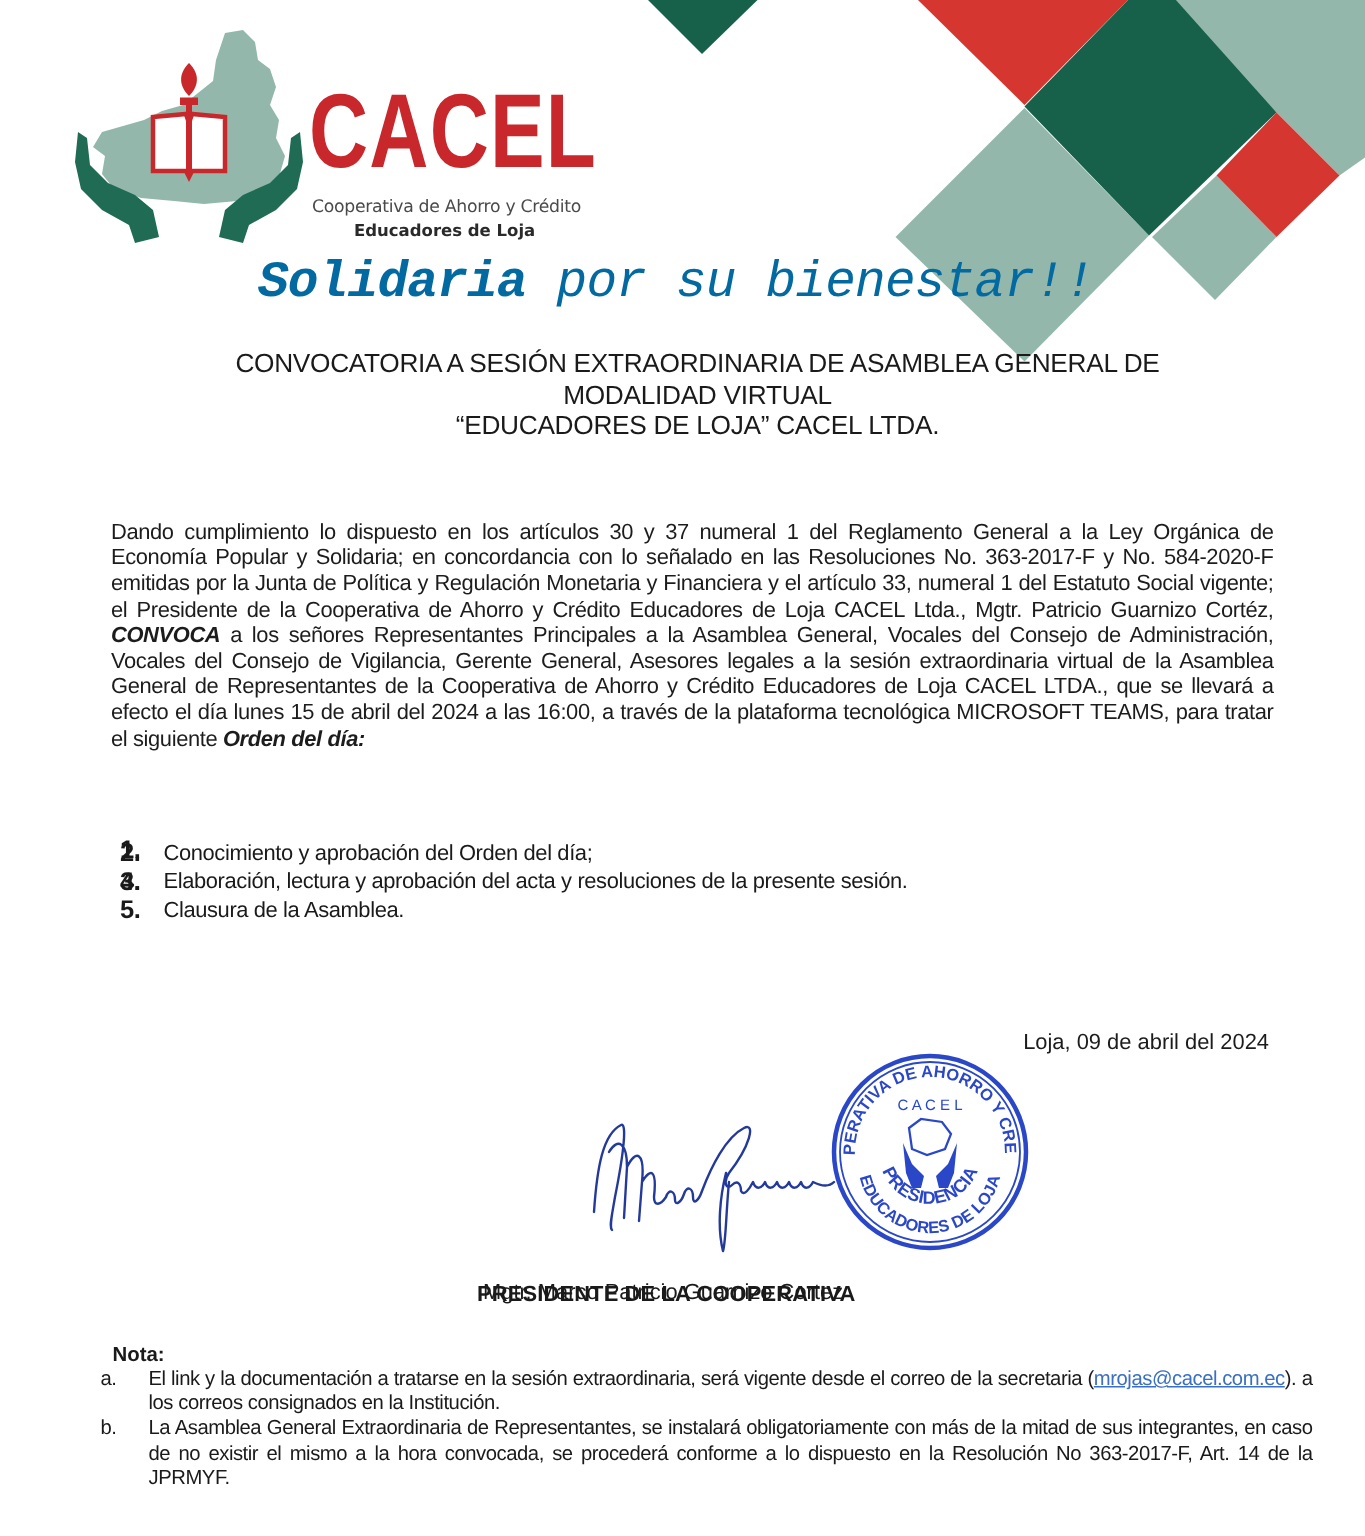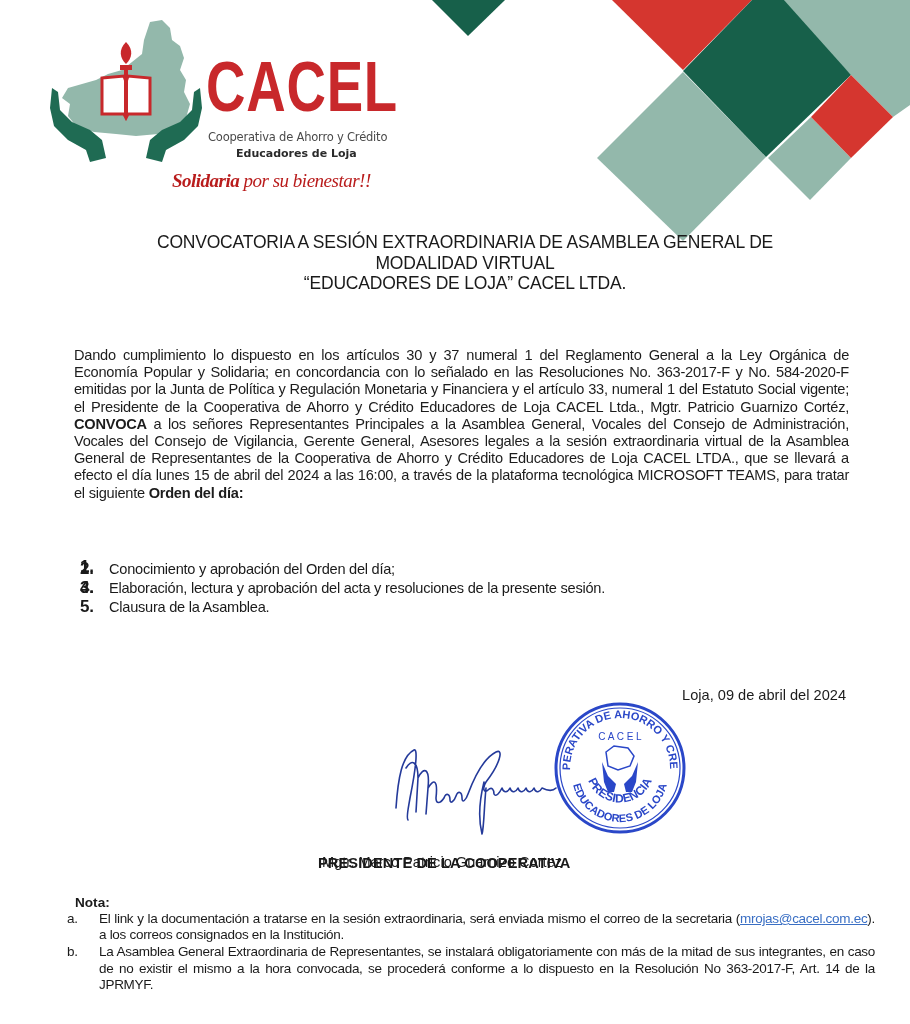--- a/index.html
+++ b/index.html
@@ -20,40 +20,40 @@
   }
   .brand-sub1 {
     position:absolute; left:208px; top:130px; font-size:11.5px; color:#4a4a4a;
     font-family:"DejaVu Sans", sans-serif; letter-spacing:-0.2px;
   }
   .brand-sub2 {
     position:absolute; left:236px; top:147px; font-size:11px; font-weight:bold; color:#2a2a2a;
     font-family:"DejaVu Sans", sans-serif;
   }
   .slogan {
-    position:absolute; left:172px; top:170px; font-size:19px; color:#b91c1c;
-    font-family:Liberation Serif, serif; font-style:italic; letter-spacing:-0.5px;
+    position:absolute; left:172px; top:170px; font-size:34px; color:#0369a1;
+    font-family:Liberation Mono, monospace; font-style:italic; letter-spacing:-0.5px;
   }
   .slogan b { font-weight:bold; }
 
   
   .title {
     position:absolute; left:70px; top:232px; width:790px; text-align:center;
     font-weight:normal; font-size:17.5px; line-height:20.5px; color:#1a1a1a;
     letter-spacing:-0.2px;
   }
   .title div { white-space:nowrap; }
 
   
   .body-par {
     position:absolute; left:74px; top:347px; width:775px;
     font-size:14.6px; line-height:17.2px; text-align:justify; letter-spacing:-0.25px;
     color:#1c1c1c;
   }
-  .body-par b { font-weight:bold; }
+  .body-par b { font-weight:bold;font-style:italic; }
 
   .agenda { position:absolute; left:80px; top:559px; width:770px; margin:0; padding:0; list-style:none; }
   .agenda li { position:relative; padding-left:29px; font-size:14.6px; line-height:17.5px; letter-spacing:-0.25px; margin-bottom:1.5px; }
   .agenda .num { position:absolute; left:0; top:-1px; font-weight:bold; font-size:17px; }
 
   .place-date { position:absolute; right:64px; top:687px; font-size:14.6px; color:#1c1c1c; }
 
   
   #signature { position:absolute; left:388px; top:738px; width:170px; height:100px; }
   #stamp { position:absolute; left:552px; top:700px; width:136px; height:136px; }
@@ -144,15 +144,15 @@
 
   <path d="M54,52 L62,46 L76,48 L82,56 L78,66 L66,70 L56,66 Z" fill="none" stroke="#2a47c8" stroke-width="1.5"></path>
   <path d="M50,62 L56,76 L64,84 L62,92 L56,92 L52,82 Z M86,62 L80,76 L72,84 L74,92 L80,92 L84,82 Z" fill="#2a47c8"></path>
 </svg>
 
 <div class="signer-name">Mgtr. Marco Patricio Guarnizo Cortez</div>
 <div class="signer-role">PRESIDENTE DE LA COOPERATIVA</div>
 
 <div class="nota-title">Nota:</div>
 <ul class="notes">
-  <li><span class="mark">a.</span><span>El link y la documentación a tratarse en la sesión extraordinaria, será enviada mismo el correo de la secretaria (</span><a>mrojas@cacel.com.ec</a><span>). a los correos consignados en la Institución.</span></li>
+  <li><span class="mark">a.</span><span>El link y la documentación a tratarse en la sesión extraordinaria, será vigente desde el correo de la secretaria (</span><a>mrojas@cacel.com.ec</a><span>). a los correos consignados en la Institución.</span></li>
   <li><span class="mark">b.</span><span> La Asamblea General Extraordinaria de Representantes, se instalará obligatoriamente con más de la mitad de sus integrantes, en caso de no existir el mismo a la hora convocada, se procederá conforme a lo dispuesto en la Resolución No 363-2017-F, Art. 14 de la JPRMYF.</span></li>
 </ul>
 
 </body></html>

